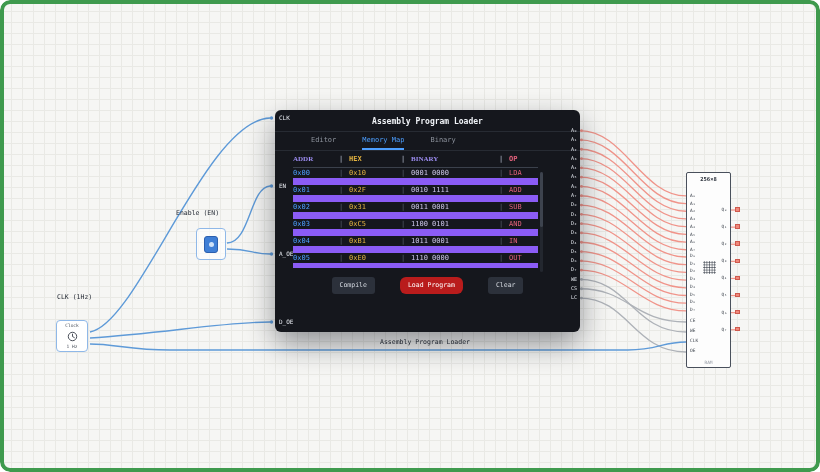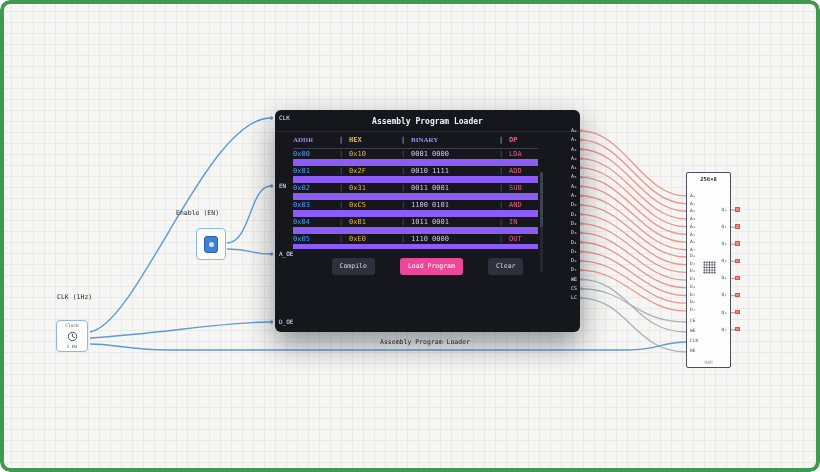--- a/index.html
+++ b/index.html
@@ -60,21 +60,21 @@
   .trow .c-hex{color:#e3b341;}
   .trow .c-bin{color:#cdc7ea;}
   .trow .c-op{color:#e0607a;}
   .trow .c-sep{color:#596070;}
   .scrollbar{position:absolute;right:37px;top:62px;height:100px;width:3px;background:#23272f;border-radius:2px;}
   .scroll-thumb{height:55px;background:#3d434e;border-radius:2px;}
   .loading{margin-top:12px;text-align:center;color:#4d9fff;font-size:7px;}
   .panel-buttons{margin-top:9px;display:flex;justify-content:center;gap:25px;}
   .pbtn{font-family:"DejaVu Sans Mono",monospace;font-size:6.5px;padding:5px 8px;border-radius:3px;border:none;cursor:pointer;line-height:7px;}
   .pbtn.dark{background:#2c313b;color:#d6dae1;}
-  .pbtn.primary{background:#ec4899;color:#ffffff;}
+  .pbtn.primary{background:#b91c1c;color:#ffffff;border-radius:6px;}
   .port-in{position:absolute;left:4px;font-size:6px;color:#e7eaf0;line-height:8px;}
   #port-clk{top:4px;} #port-en{top:72px;} #port-aoe{top:140px;} #port-doe{top:208px;}
   .port-out-strip{position:absolute;right:3px;top:16px;width:30px;}
   .port-out{height:9.3px;line-height:9.3px;font-size:5px;color:#dfe3ea;text-align:right;}
 
   
   #ram-chip{position:absolute;left:686px;top:172px;width:45px;height:196px;background:#fdfdfd;
     border:1.5px solid #49505c;border-radius:2px;z-index:10;}
   .chip-title{text-align:center;font-size:5.5px;color:#2b313b;margin-top:3px;font-weight:bold;}
   .pin-group{position:absolute;left:3px;}
@@ -170,20 +170,25 @@
     <div class="btn-icon">
         <span class="btn-dot"></span>
       </div>
   </div>
 
   <div class="comp-label" id="wire-label">Assembly Program Loader</div>
 
   <div id="loader-panel">
     <div class="panel-title">Assembly Program Loader</div>
 
+    <div class="tabs">
+      <div class="tab">Editor</div>
+      <div class="tab active">Memory Map</div>
+      <div class="tab">Binary</div>
+    </div>
 
     <div class="mem-table">
       <div class="thead">
         <span class="c-addr">ADDR</span>
         <span class="c-sep">|</span>
         <span class="c-hex">HEX</span>
         <span class="c-sep">|</span>
         <span class="c-bin">BINARY</span>
         <span class="c-sep">|</span>
         <span class="c-op">OP</span>

